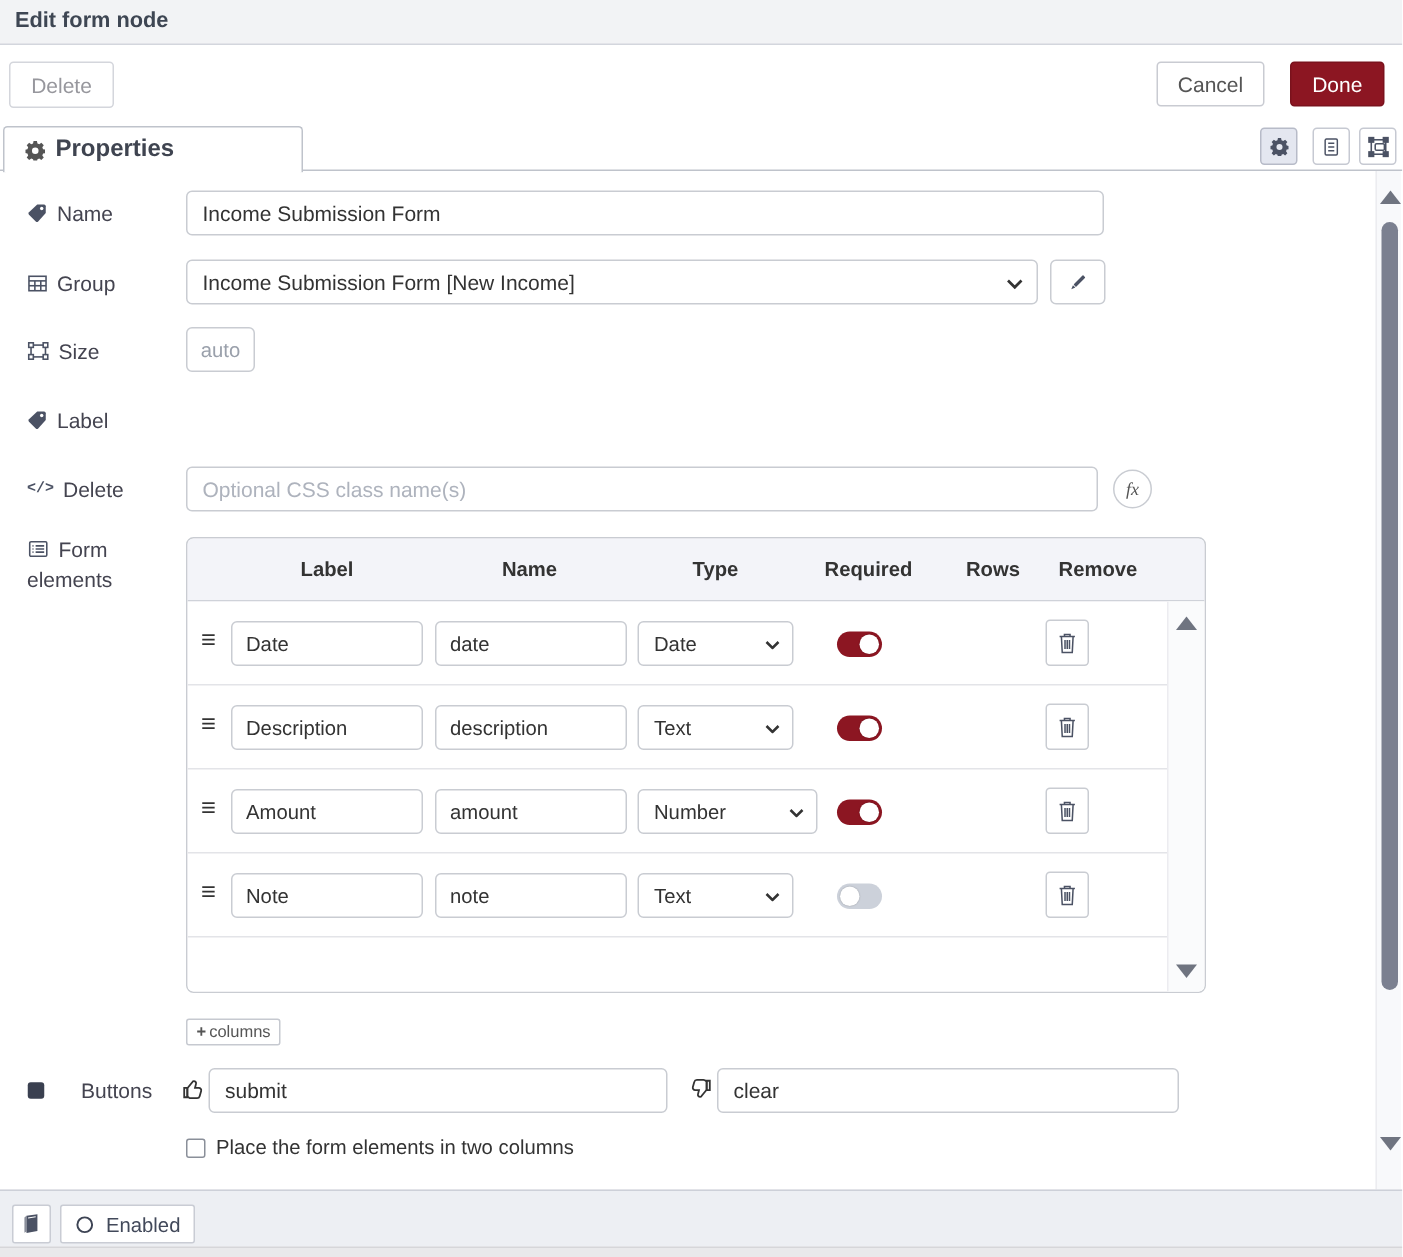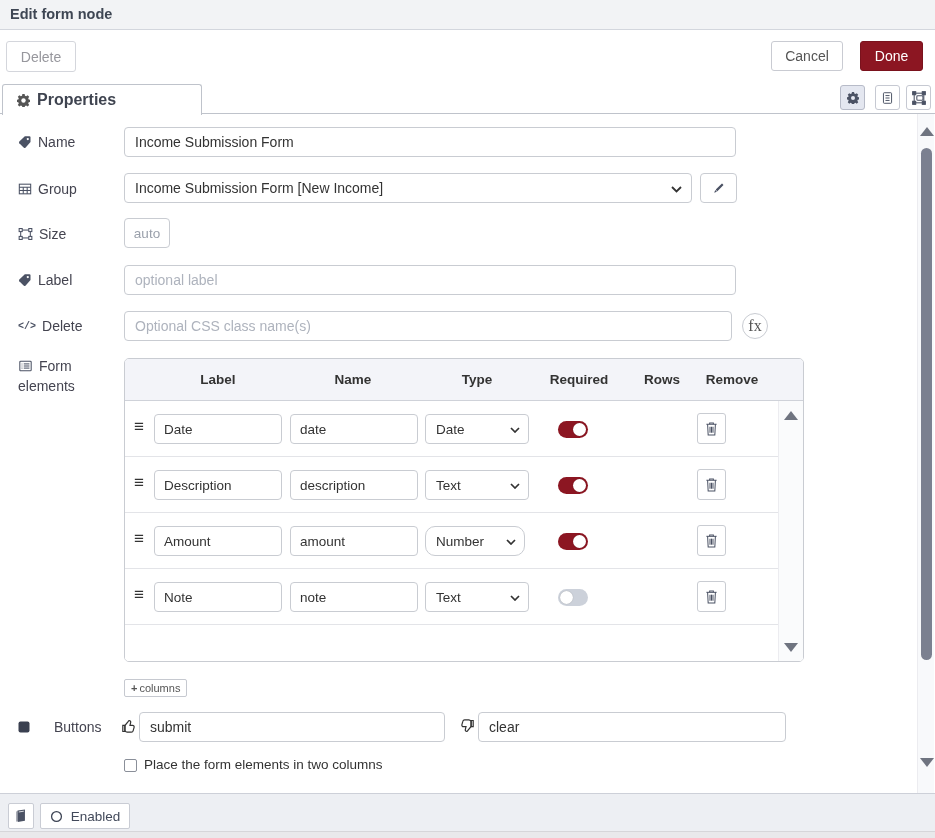--- a/index.html
+++ b/index.html
@@ -183,28 +183,27 @@
 
   <div class="field-label" style="left:18px; top:272px;">
     <span class="icon">
       <svg width="14" height="14" viewBox="0 0 16 16">
           <path fill="currentColor" d="M7.8 1.5H13a1.3 1.3 0 0 1 1.3 1.3v5.2L8.5 14.5a1.3 1.3 0 0 1-1.8 0L1.5 9.3a1.3 1.3 0 0 1 0-1.8z"></path>
           <circle cx="11.2" cy="4.6" r="1.3" fill="#fff"></circle>
         </svg>
     </span>
     <span>Label</span>
   </div>
-  <input class="tinput" style="left: 124px; top: 265px; width: 612px;" placeholder="optional label">
 
   <div class="field-label" style="left:18px; top:318px;">
     <span class="icon" style="font-size:10px; font-weight:bold; font-family:'Liberation Mono',monospace;">&lt;/&gt;</span>
     <span>Delete</span>
   </div>
   <input class="tinput" style="left: 124px; top: 311px; width: 608px;" placeholder="Optional CSS class name(s)">
-  <div class="sq-btn" style="left:742px; top:313px; width:26px; height:26px; border-radius:50%; font-family:'Liberation Serif',serif; font-size:16px; color:#555;">fx</div>
+  <div class="sq-btn" style="left:742px; top:313px; width:26px; height:26px; border-radius:50%; font-family:'Liberation Serif',serif; font-style:italic; font-size:12px; color:#555;">fx</div>
 
   <div class="field-label" style="left:18px; top:358px;">
     <span class="icon">
       <svg width="15" height="14" viewBox="0 0 16 16" fill="none" stroke="currentColor" stroke-width="1.2">
           <rect x="1.5" y="2.5" width="13" height="11" rx="1"></rect>
           <line x1="6" y1="5.6" x2="12.5" y2="5.6"></line>
           <line x1="6" y1="8" x2="12.5" y2="8"></line>
           <line x1="6" y1="10.4" x2="12.5" y2="10.4"></line>
           <line x1="3.6" y1="5.6" x2="4.4" y2="5.6"></line>
           <line x1="3.6" y1="8" x2="4.4" y2="8"></line>
@@ -283,21 +282,21 @@
                 <line x1="8.6" y1="6" x2="8.6" y2="12.5"></line>
               </svg>
             </span>
         </div>
       </div>
 
       <div class="fe-row" style="top:112px;">
         <span class="drag">≡</span>
         <input class="row-in" style="left: 29px; width: 128px;" value="Amount">
         <input class="row-in" style="left: 165px; width: 128px;" value="amount">
-        <div class="row-sel" style="left:300px; width:100px;border-radius:10px;">
+        <div class="row-sel" style="left:300px; width:120px;">
           <span>Number</span>
           <span class="chev">
               <svg width="10" height="6" viewBox="0 0 10 6" fill="none" stroke="#333" stroke-width="1.7">
                 <path d="M1 1l4 4 4-4"></path>
               </svg>
             </span>
         </div>
         <div class="toggle on">
             <span class="knob"></span>
           </div>

